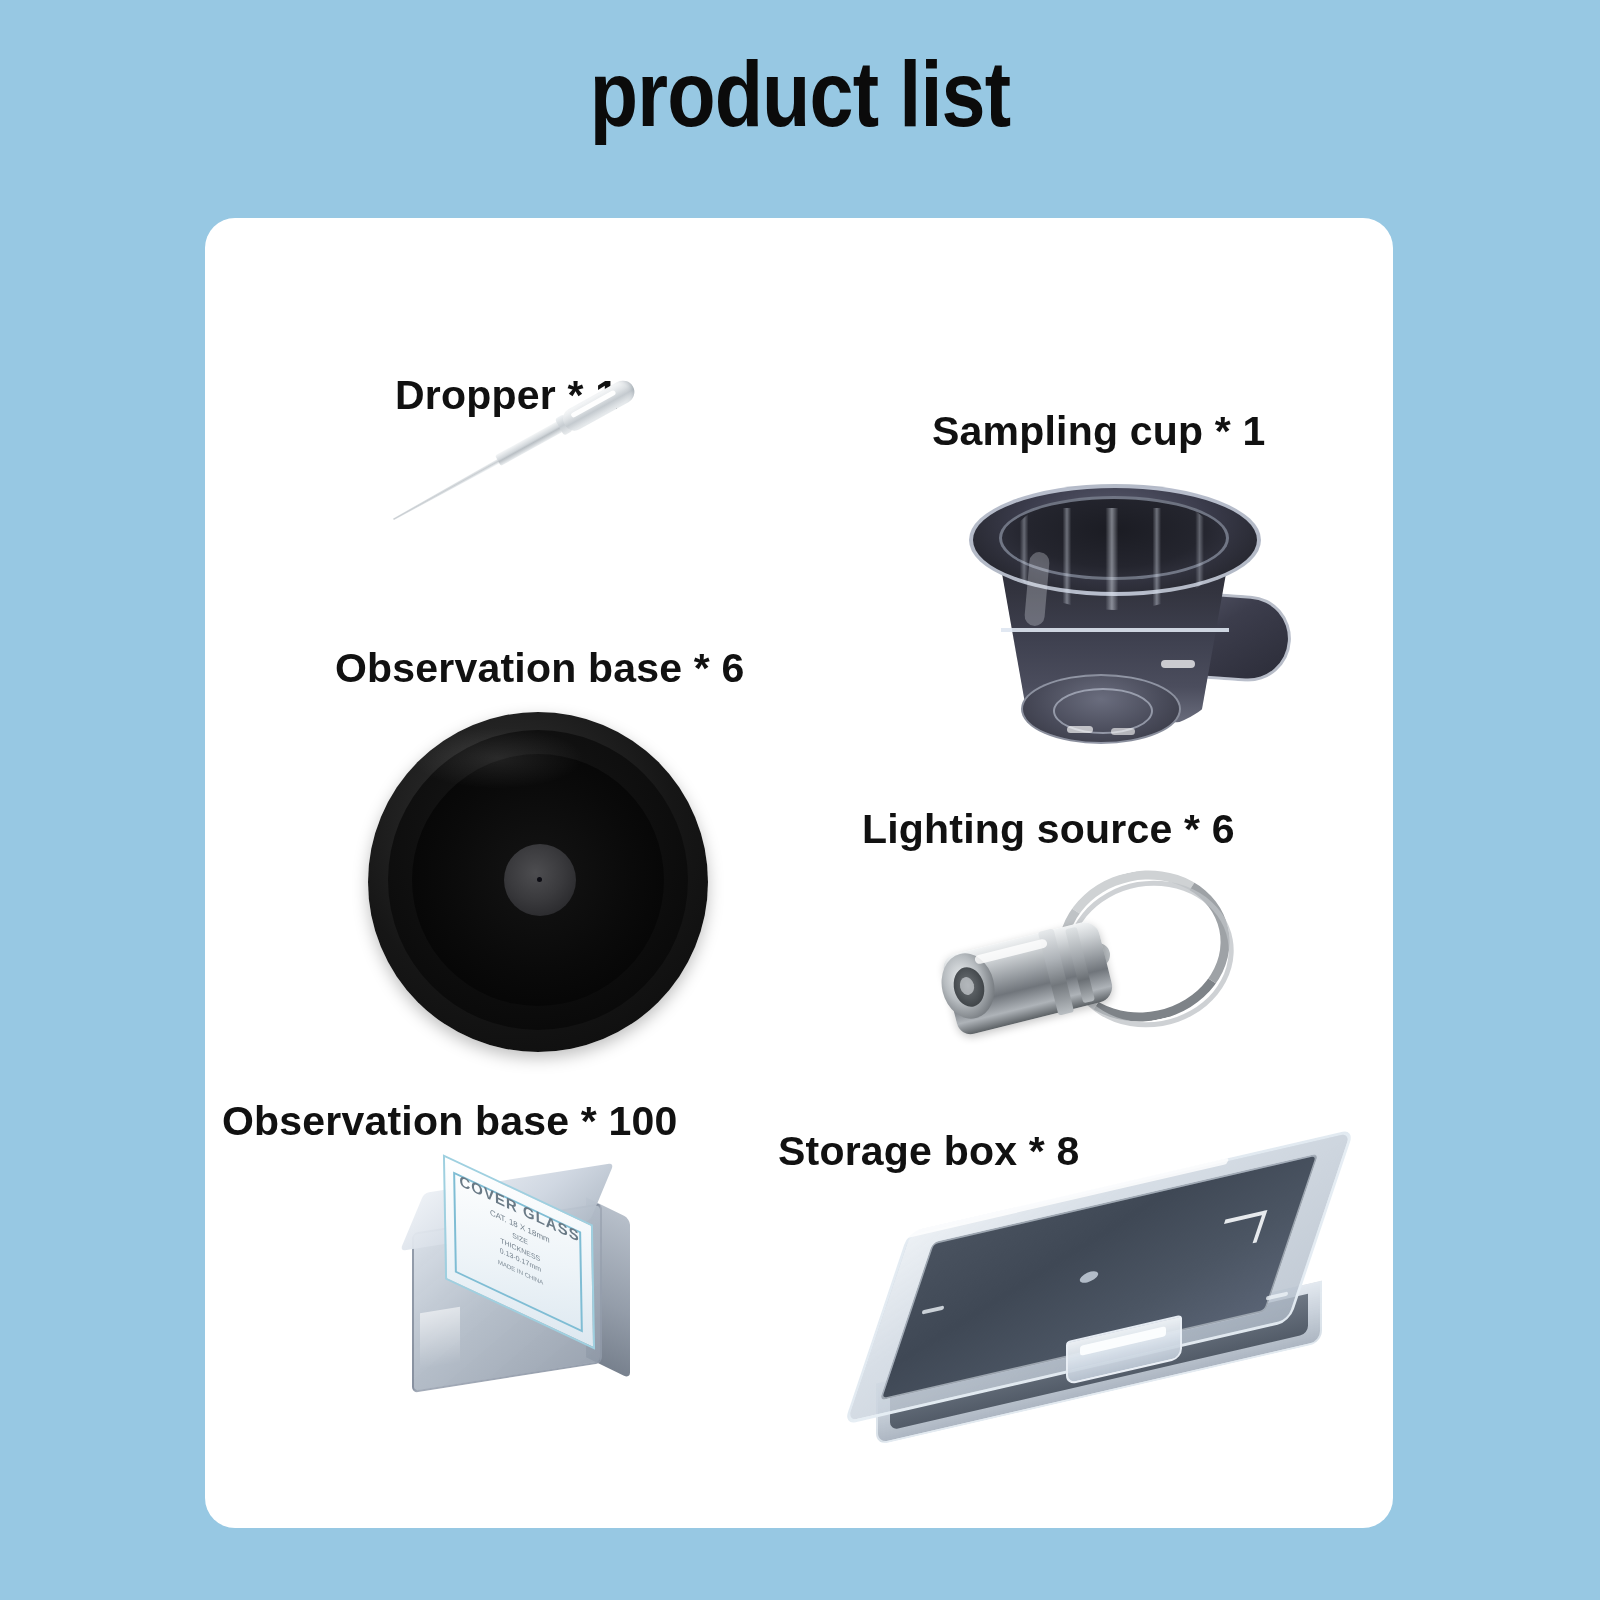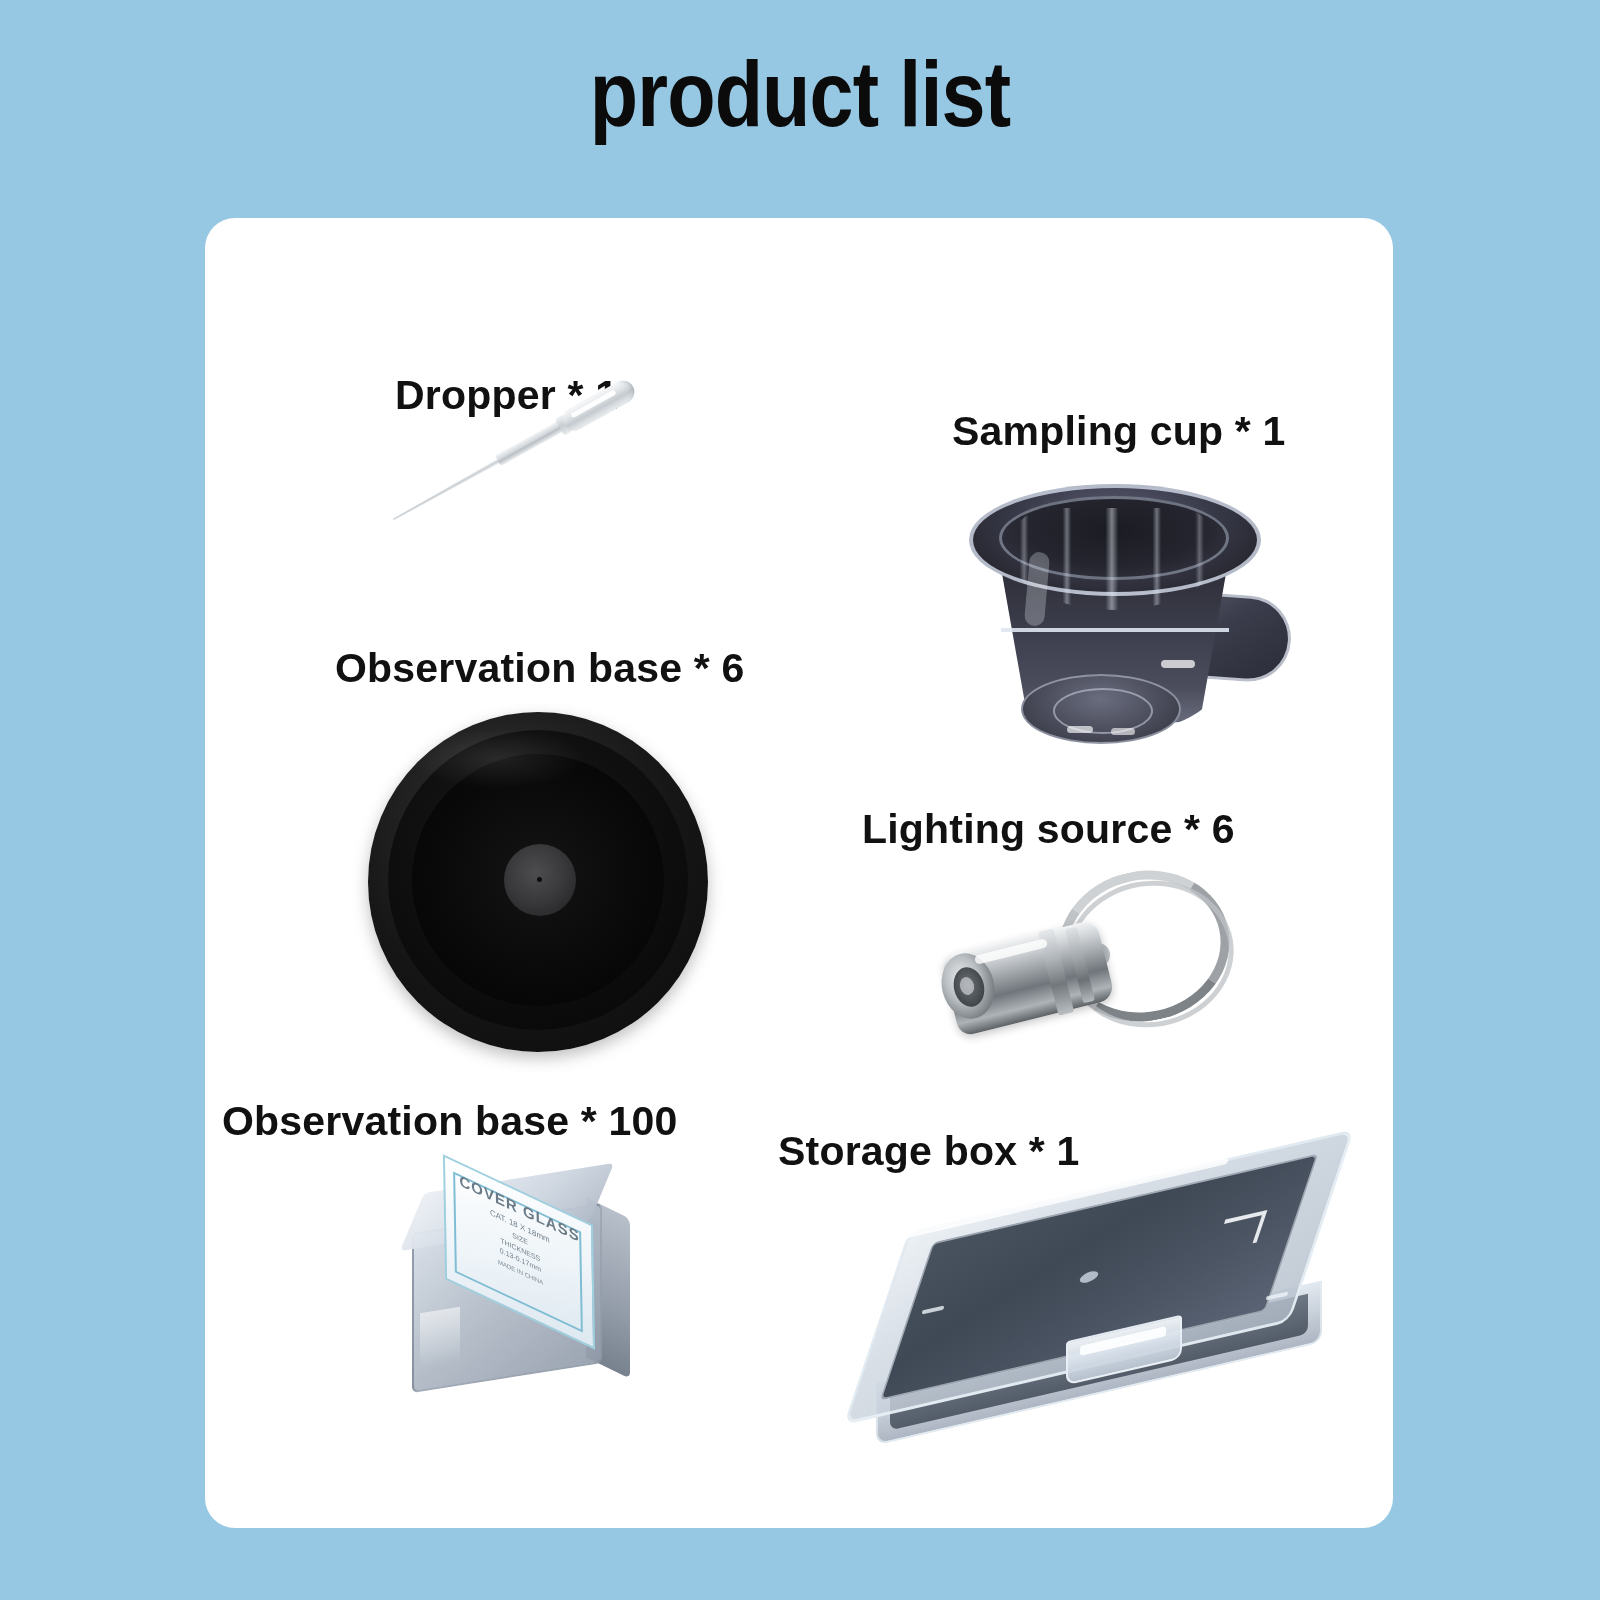--- a/index.html
+++ b/index.html
@@ -111,21 +111,21 @@
   }
   .pip-collar {
     position: absolute;
     left: 190px; top: -1px;
     width: 10px; height: 19px;
     border-radius: 3px;
     background: linear-gradient(to bottom, #f0f3f5, #c6ccd1, #e8ebed);
   }
 
   
-  #cup-label { left: 932px; top: 408px; margin-left: 20px; }
+  #cup-label { left: 932px; top: 408px; }
   #cup-art {
     left: 955px; top: 478px;
     width: 330px; height: 300px;
   }
   .cup-handle {
     position: absolute;
     left: 206px; top: 116px;
     width: 124px; height: 80px;
     border-radius: 8px 46px 46px 10px;
     background: linear-gradient(145deg, #585a6b 0%, #3c3d4c 40%, #2b2c38 100%);
@@ -644,21 +644,21 @@
       <div class="film-t2">CAT. 18 X 18mm</div>
       <div class="film-t3">SIZE</div>
       <div class="film-t4">THICKNESS</div>
       <div class="film-t5">0.13-0.17mm</div>
       <div class="film-t6">MADE IN CHINA</div>
     </div>
   </div>
 </div>
 
 <div class="item">
-  <div class="item-label" id="storage-label">Storage box * 1</div>
+  <div class="item-label" id="storage-label">Storage box * 8</div>
   <div class="art" id="storage-art">
     <div class="sbox-front"></div>
     <div class="sbox-front-dark"></div>
     <div class="sbox-lid"></div>
     <div class="sbox-inner"></div>
     <div class="sbox-edge-hl"></div>
     <div class="sbox-hinge"></div>
     <div class="sbox-nub"></div>
     <div class="sbox-tick-l"></div>
     <div class="sbox-tick-r"></div>

